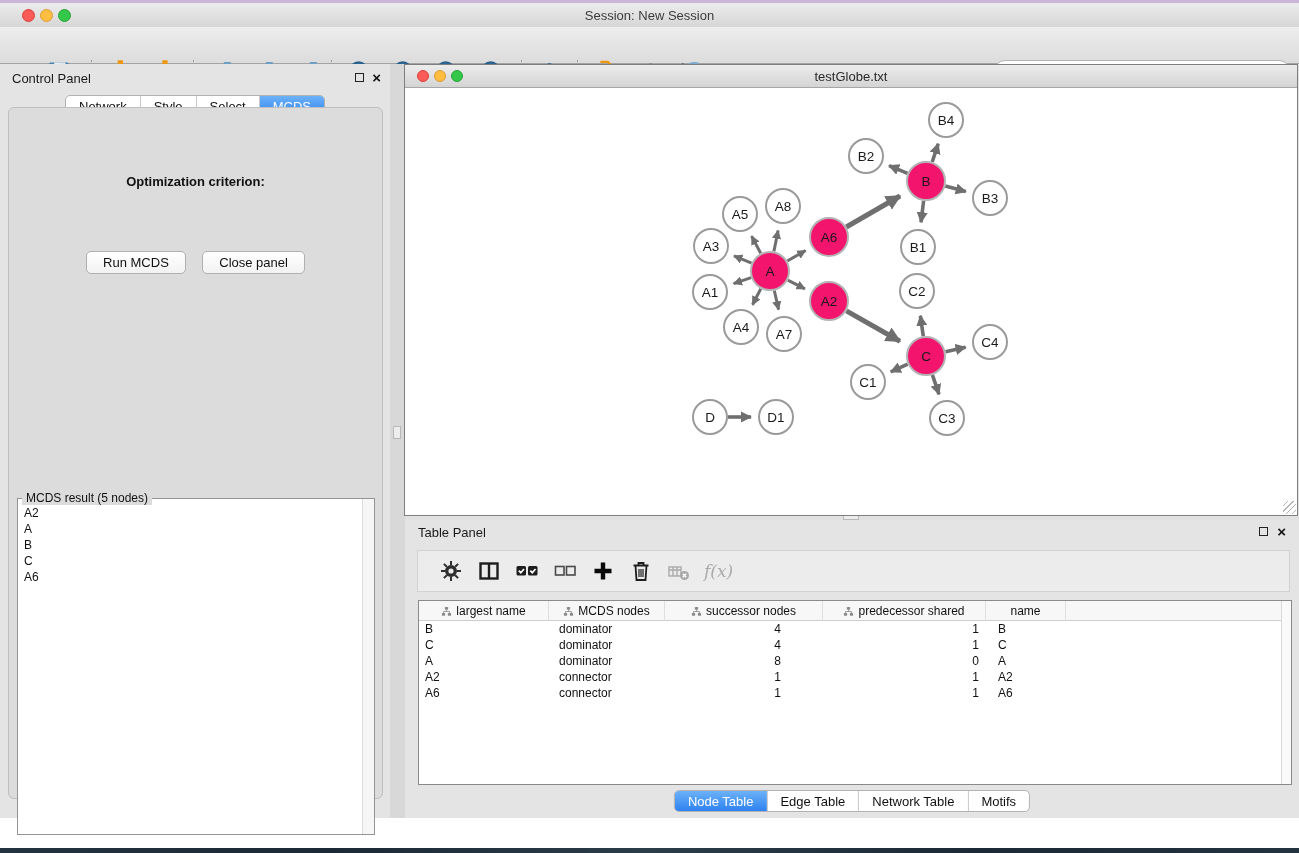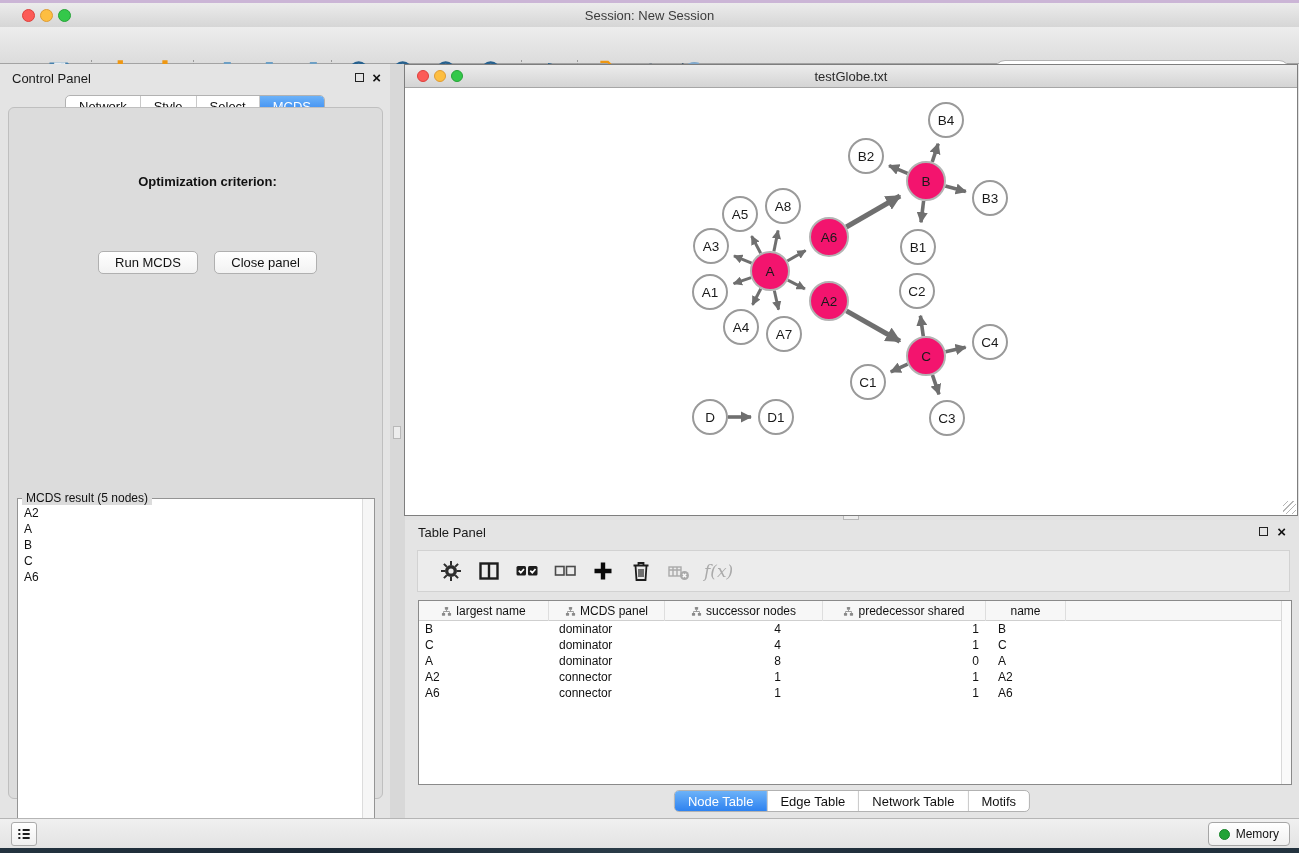--- a/index.html
+++ b/index.html
@@ -36,21 +36,21 @@
   .cp-titlerow .float-icon { right:26px; }
   .cp-titlerow .close-icon { right:9px; }
 
   .segmented { display:inline-flex; background:#fff; border:1px solid #b2b2b2; border-radius:5px; overflow:hidden; height:22px; }
   .seg-btn { padding:3px 13px 0 13px; font-size:13px; color:#111; border-left:1px solid #c9c9c9; cursor:pointer; white-space:nowrap; }
   .seg-btn:first-child { border-left:none; }
   .seg-btn.active { background:linear-gradient(#6cb2f8,#2e82f0); color:#fff; }
 
   .cp-tabs { position:absolute; top:31px; left:50%; transform:translateX(-50%); }
   .cp-content { position:absolute; left:8px; top:43px; width:375px; height:692px;
-                background:#dcdcdc; border:1px solid #bfbfbf; border-radius:6px;padding-left:12px; }
+                background:#dcdcdc; border:1px solid #bfbfbf; border-radius:6px; }
   .opt-label { position:absolute; top:66px; width:100%; text-align:center; font-size:13px; font-weight:600; color:#111; }
   .dropdown { position:absolute; left:35px; top:92px; width:314px; height:23px; background:#fff;
               border:1px solid #a8a8a8; border-radius:4px; display:flex; align-items:center; cursor:pointer; }
   .dd-text { flex:1; font-size:13px; color:#111; padding-left:8px; white-space:nowrap; overflow:hidden; }
   .dd-stepper { width:19px; height:23px; margin-right:-1px; border-radius:0 4px 4px 0;
                 background:linear-gradient(#6cb2f8,#2e82f0); position:relative; }
   .dd-stepper i { position:absolute; left:50%; transform:translateX(-50%); width:0; height:0;
                   border-left:4px solid transparent; border-right:4px solid transparent; }
   .dd-stepper .up { top:4px; border-bottom:5px solid #fff; }
   .dd-stepper .dn { bottom:4px; border-top:5px solid #fff; }
@@ -520,21 +520,21 @@
           </div>
           <div class="th" style="width: 116px;">
             <svg viewBox="0 0 24 24">
               <g fill="#8a8a8a">
                 <rect x="8.5" y="2" width="7" height="6" rx="1"></rect>
                 <rect x="2" y="15" width="7" height="6" rx="1"></rect>
                 <rect x="15" y="15" width="7" height="6" rx="1"></rect>
               </g>
               <path d="M12 8v4M5.5 15v-3h13v3" stroke="#8a8a8a" stroke-width="1.8" fill="none"></path>
             </svg>
-            <span>MCDS panel</span>
+            <span>MCDS nodes</span>
           </div>
           <div class="th" style="width: 158px;">
             <svg viewBox="0 0 24 24">
               <g fill="#8a8a8a">
                 <rect x="8.5" y="2" width="7" height="6" rx="1"></rect>
                 <rect x="2" y="15" width="7" height="6" rx="1"></rect>
                 <rect x="15" y="15" width="7" height="6" rx="1"></rect>
               </g>
               <path d="M12 8v4M5.5 15v-3h13v3" stroke="#8a8a8a" stroke-width="1.8" fill="none"></path>
             </svg>
@@ -596,27 +596,14 @@
       <div class="t-scroll"></div>
     </div>
     <div class="segmented tp-tabs" id="tp-tabs">
         <span class="seg-btn active">Node Table</span>
         <span class="seg-btn">Edge Table</span>
         <span class="seg-btn">Network Table</span>
         <span class="seg-btn">Motifs</span>
       </div>
   </div>
 
-  <div class="statusbar">
-    <button class="status-list-btn">
-      <svg viewBox="0 0 24 24">
-          <g stroke="#1d1d1d" stroke-width="3">
-            <path d="M3.5 6h3M10 6h10.5M3.5 12h3M10 12h10.5M3.5 18h3M10 18h10.5"></path>
-          </g>
-        </svg>
-    </button>
-    <button class="memory-btn">
-      <span class="dot"></span>
-      <span>Memory</span>
-    </button>
-  </div>
   <div class="desktop-strip"></div>
 </div>
 
 </body></html>

